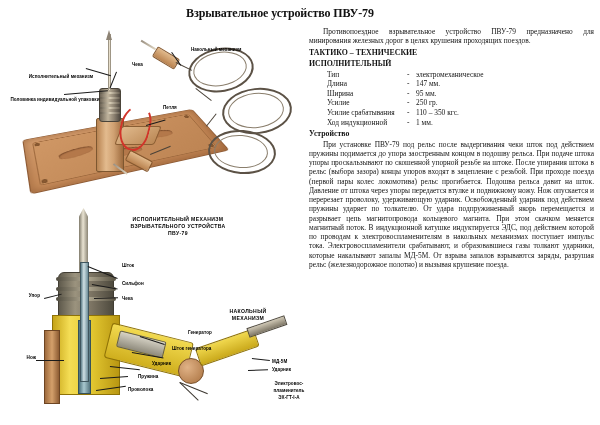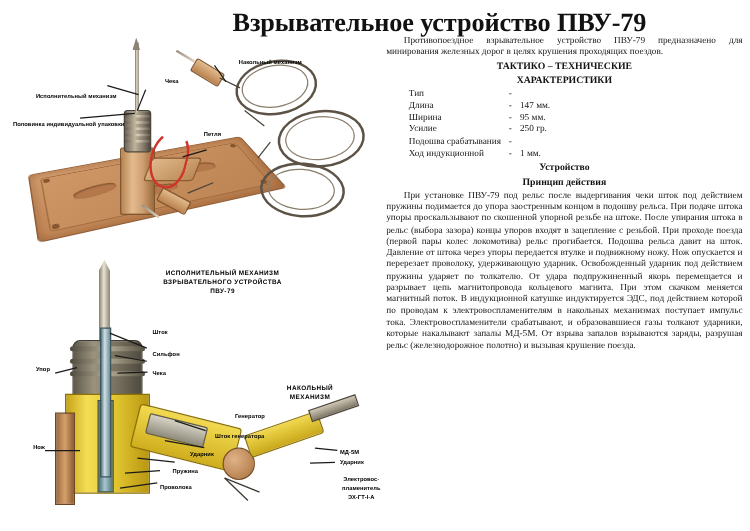--- a/index.html
+++ b/index.html
@@ -6,34 +6,34 @@
   body{
     width:600px;height:425px;background:#ffffff;
     font-family:"Liberation Serif", serif;
     color:#111;overflow:hidden;position:relative;
   }
   .page{position:relative;width:600px;height:425px;}
 
   
   .title{
     position:absolute;left:186px;top:6px;width:250px;
-    font-size:21px;font-weight:bold;letter-spacing:-0.1px;
+    font-size:12px;font-weight:bold;letter-spacing:-0.1px;
     white-space:nowrap;
     font-family:Liberation Serif, serif;
   }
 
   
   .col{
     position:absolute;left:309px;top:27px;width:285px;
     font-size:7.4px;line-height:9.25px;text-align:justify;
     color:#141414;
   }
   .col p{margin:0;text-indent:14px;}
   .hdr{
-    text-align:center;font-weight:bold;text-indent:0;
+    font-weight:bold;text-indent:0;
     margin:2px 0 1px 0;font-size:7.8px;line-height:9.3px;
   }
   .hdr.two{line-height:9.6px;}
 
   
   .specs{margin:1px 0 1px 0;}
   .specrow{display:flex;line-height:9.6px;}
   .specname{width:98px;padding-left:18px;box-sizing:border-box;}
   .specdash{width:9px;}
   .specval{flex:1;}
@@ -325,52 +325,53 @@
   <div class="lbl" style="left:272px;top:367px;">Ударник</div>
   <div class="lbl c" style="left:262px;top:381px;width:54px;">Электровос-</div>
   <div class="lbl c" style="left:262px;top:388px;width:54px;">пламенитель</div>
   <div class="lbl c" style="left:262px;top:395px;width:54px;">ЭХ-ГТ-І-А</div>
 
   <div class="col">
 
     <p>Противопоездное взрывательное устройство ПВУ-79 предназначено для минирования железных дорог в целях крушения проходящих поездов.</p>
 
     <div class="hdr two">ТАКТИКО – ТЕХНИЧЕСКИЕ</div>
-    <div class="hdr two">ХАРАКТЕРИСТИКИ</div>
+    <div class="hdr two">ИСПОЛНИТЕЛЬНЫЙ</div>
 
     <div class="specs">
       <div class="specrow">
         <span class="specname">Тип</span>
         <span class="specdash">-</span>
+        <span class="specval">электромеханическое</span>
       </div>
       <div class="specrow">
         <span class="specname">Длина</span>
         <span class="specdash">-</span>
         <span class="specval">147 мм.</span>
       </div>
       <div class="specrow">
         <span class="specname">Ширина</span>
         <span class="specdash">-</span>
         <span class="specval">95 мм.</span>
       </div>
       <div class="specrow">
         <span class="specname">Усилие</span>
         <span class="specdash">-</span>
         <span class="specval">250 гр.</span>
       </div>
       <div class="specrow">
-        <span class="specname">Подошва срабатывания</span>
-        <span class="specdash">-</span>
+        <span class="specname">Усилие срабатывания</span>
+        <span class="specdash">-</span>
+        <span class="specval">110 – 350 кгс.</span>
       </div>
       <div class="specrow">
         <span class="specname">Ход индукционной</span>
         <span class="specdash">-</span>
         <span class="specval">1 мм.</span>
       </div>
     </div>
 
     <div class="hdr">Устройство</div>
 
-    <div class="hdr">Принцип действия</div>
     <p>При установке ПВУ-79 под рельс после выдергивания чеки шток под действием пружины подимается до упора заостренным концом в подошву рельса. При подаче штока упоры проскальзывают по скошенной упорной резьбе на штоке. После упирания штока в рельс (выбора зазора) концы упоров входят в зацепление с резьбой. При проходе поезда (первой пары колес локомотива) рельс прогибается. Подошва рельса давит на шток. Давление от штока через упоры передается втулке и подвижному ножу. Нож опускается и перерезает проволоку, удерживающую ударник. Освобожденный ударник под действием пружины ударяет по толкателю. От удара подпружиненный якорь перемещается и разрывает цепь магнитопровода кольцевого магнита. При этом скачком меняется магнитный поток. В индукционной катушке индуктируется ЭДС, под действием которой по проводам к электровоспламенителям в накольных механизмах поступает импульс тока. Электровоспламенители срабатывают, и образовавшиеся газы толкают ударники, которые накалывают запалы МД-5М. От взрыва запалов взрываются заряды, разрушая рельс (железнодорожное полотно) и вызывая крушение поезда.</p>
   </div>
 
 </div>
 
 </body></html>

